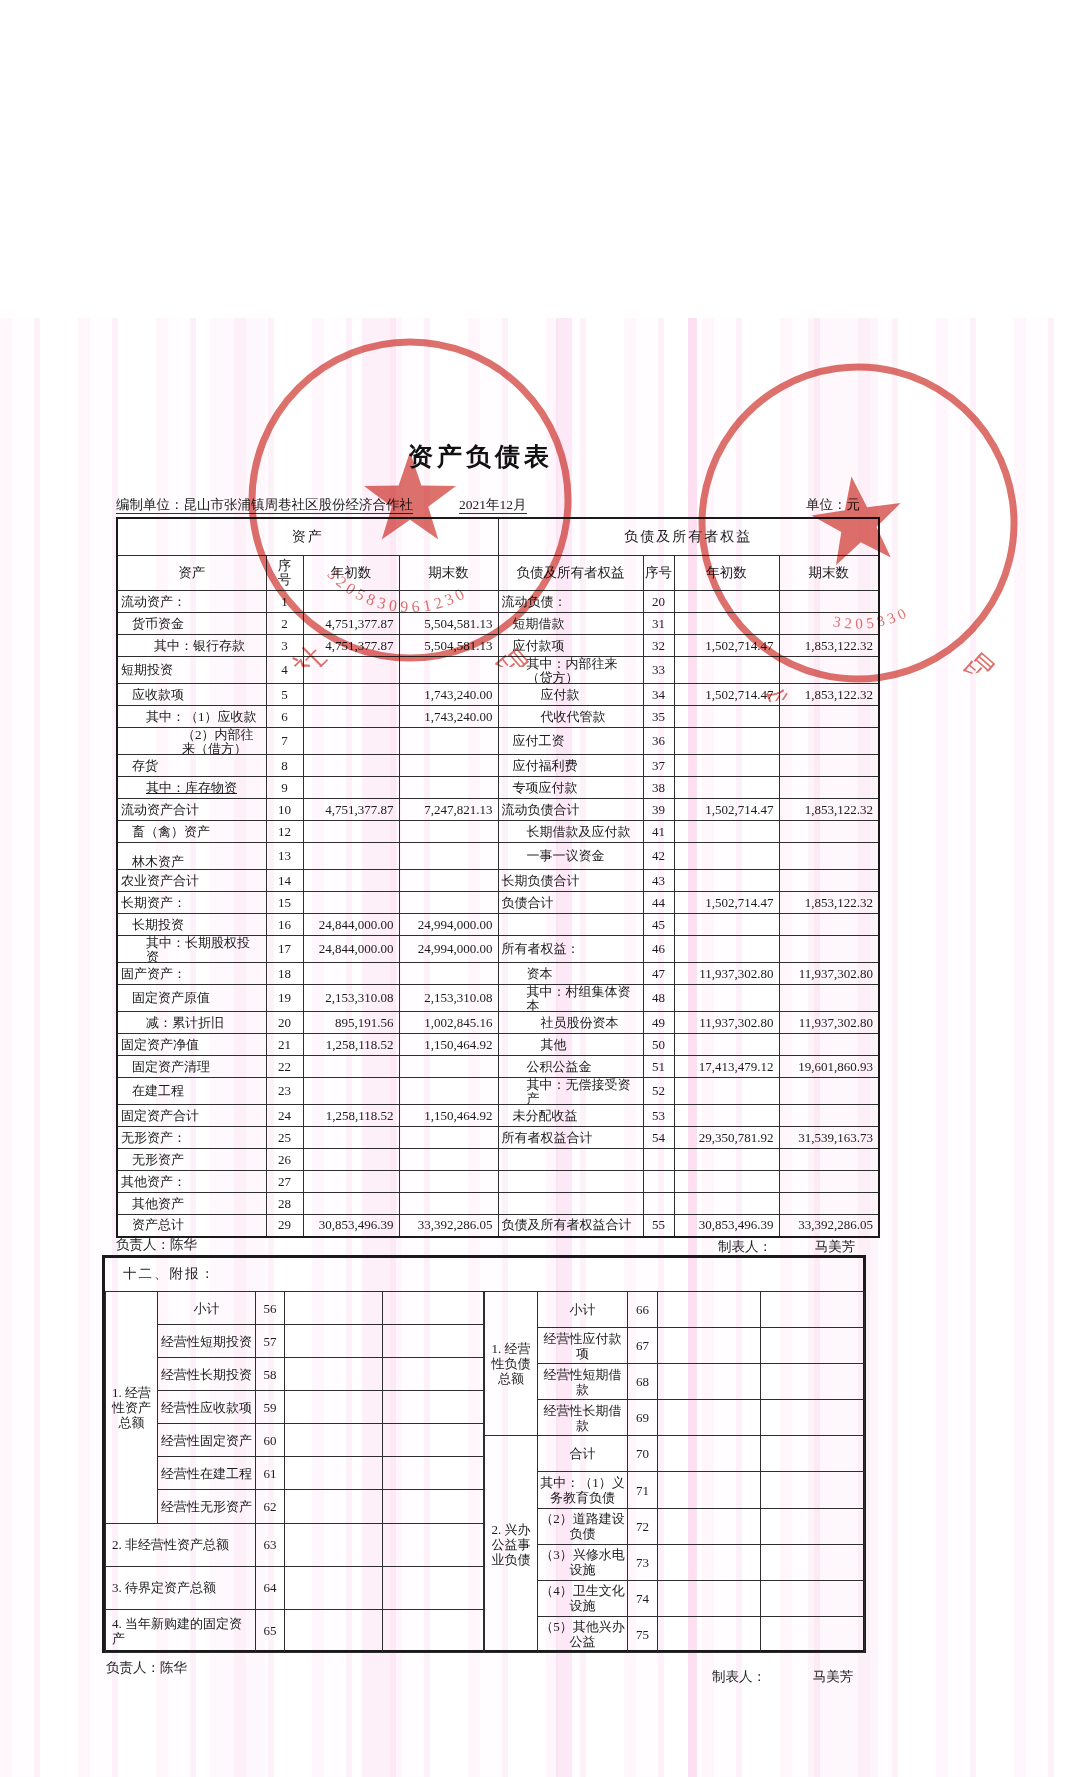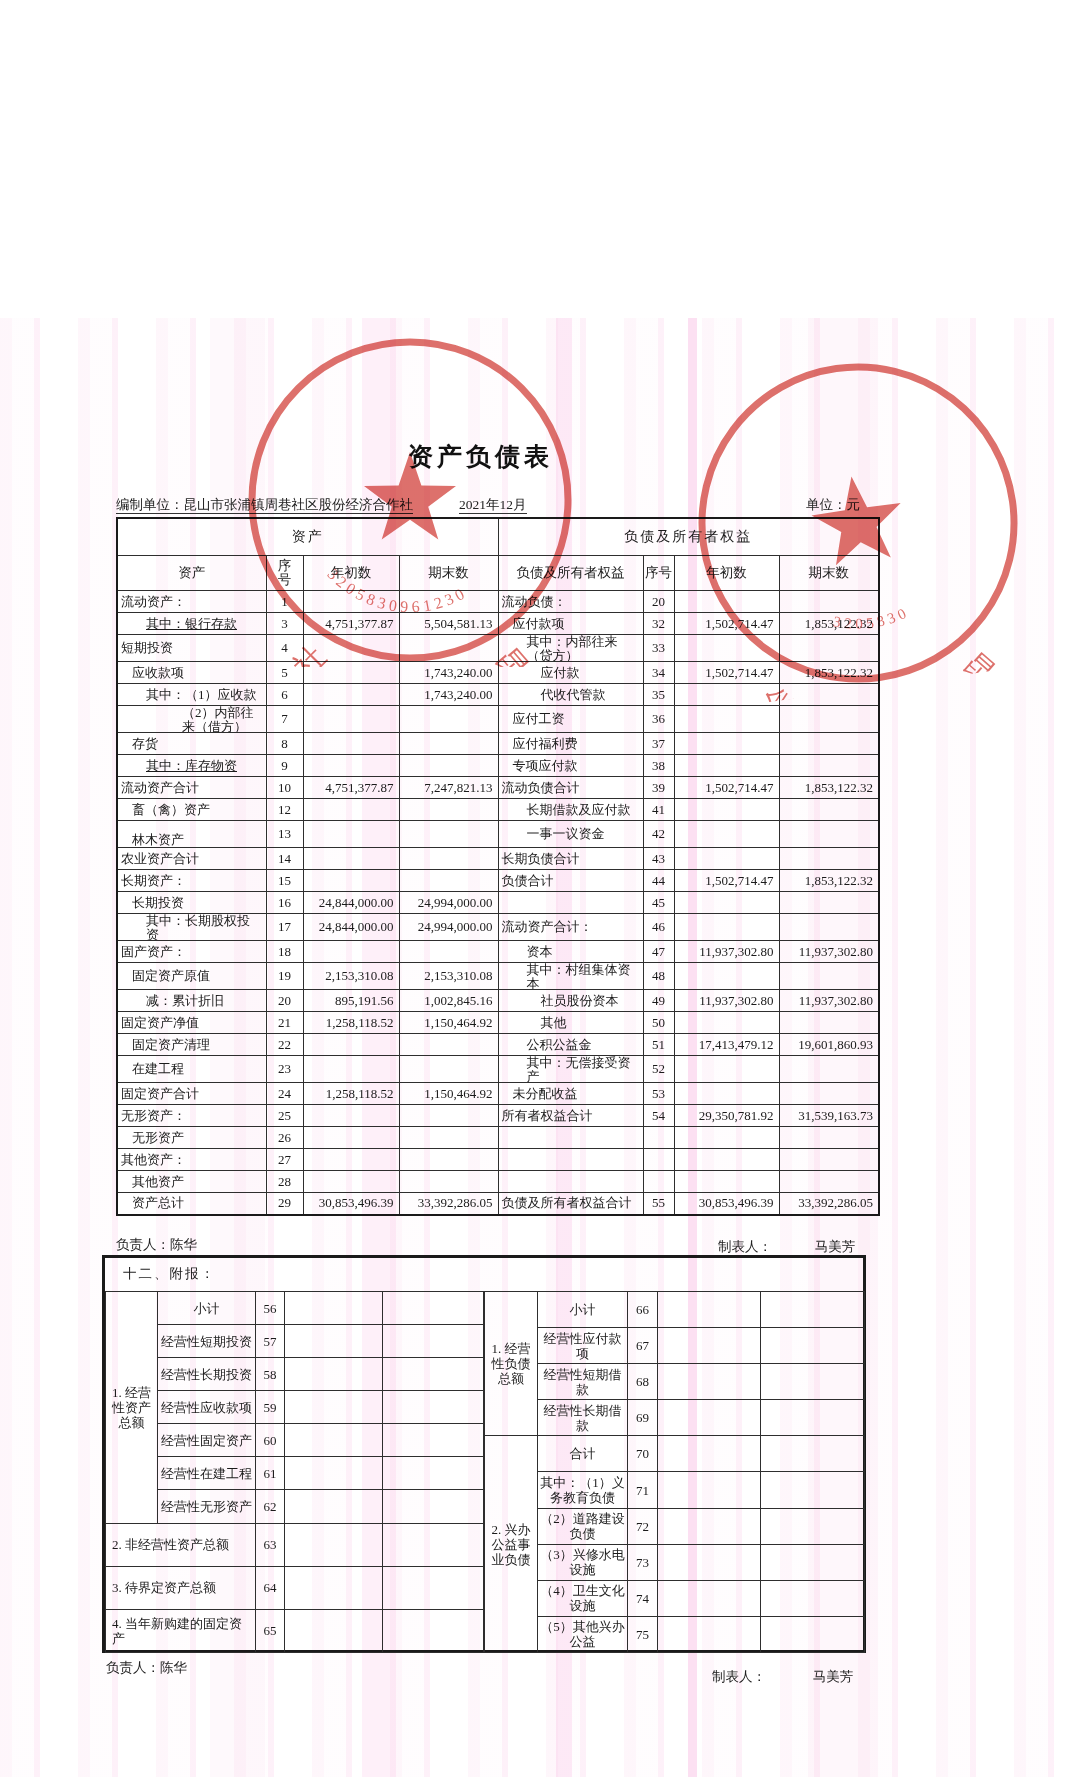--- a/index.html
+++ b/index.html
@@ -122,21 +122,47 @@
           </td>
           <td class="num">
             <div class="cellwrap"></div>
           </td>
           <td class="num">
             <div class="cellwrap"></div>
           </td>
         </tr>
         <tr>
           <td class="lab">
-            <div class="cellwrap" style="padding-left: 28px; text-decoration: underline;">其中：银行存款</div>
+            <div class="cellwrap" style="padding-left: 14px;">货币资金</div>
+          </td>
+          <td class="seq">
+            <div class="cellwrap">2</div>
+          </td>
+          <td class="num">
+            <div class="cellwrap">4,751,377.87</div>
+          </td>
+          <td class="num">
+            <div class="cellwrap">5,504,581.13</div>
+          </td>
+          <td class="lab">
+            <div class="cellwrap" style="padding-left: 14px;">短期借款</div>
+          </td>
+          <td class="seq">
+            <div class="cellwrap">31</div>
+          </td>
+          <td class="num">
+            <div class="cellwrap"></div>
+          </td>
+          <td class="num">
+            <div class="cellwrap"></div>
+          </td>
+        </tr>
+        <tr>
+          <td class="lab">
+            <div class="cellwrap" style="padding-left: 36px;">其中：银行存款</div>
           </td>
           <td class="seq">
             <div class="cellwrap">3</div>
           </td>
           <td class="num">
             <div class="cellwrap">4,751,377.87</div>
           </td>
           <td class="num">
             <div class="cellwrap">5,504,581.13</div>
           </td>
@@ -472,21 +498,21 @@
           <td class="seq">
             <div class="cellwrap">17</div>
           </td>
           <td class="num">
             <div class="cellwrap">24,844,000.00</div>
           </td>
           <td class="num">
             <div class="cellwrap">24,994,000.00</div>
           </td>
           <td class="lab">
-            <div class="cellwrap">流动资产合计：</div>
+            <div class="cellwrap">所有者权益：</div>
           </td>
           <td class="seq">
             <div class="cellwrap">46</div>
           </td>
           <td class="num">
             <div class="cellwrap"></div>
           </td>
           <td class="num">
             <div class="cellwrap"></div>
           </td>

